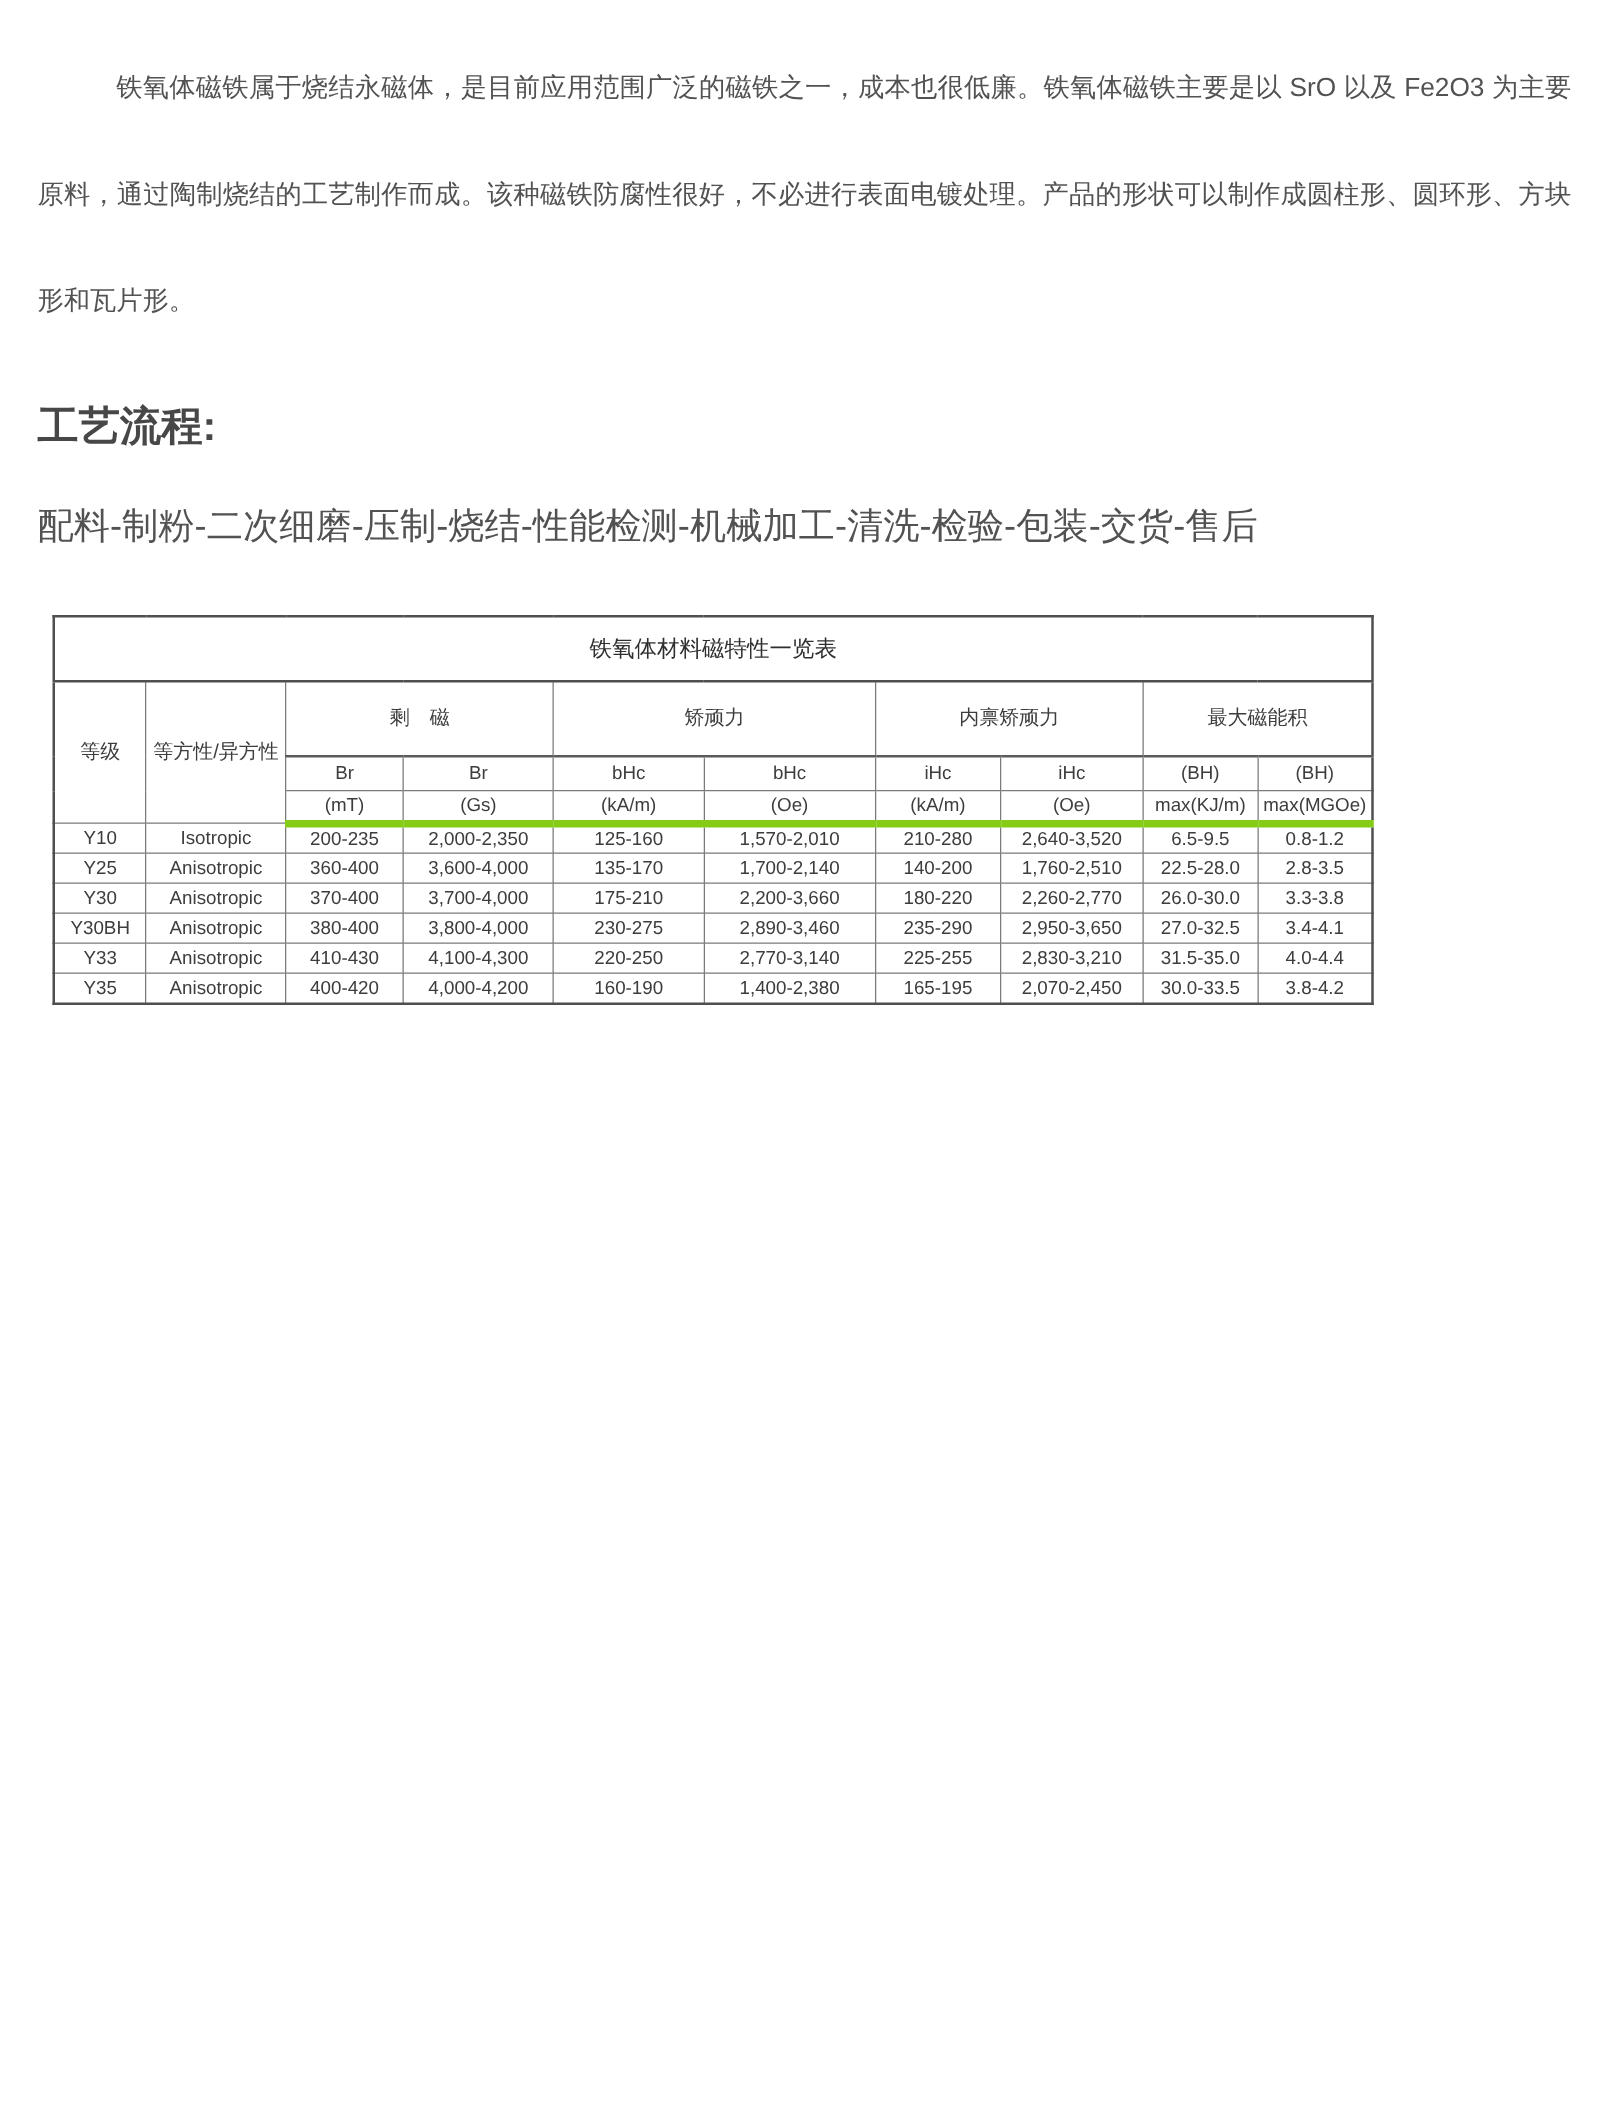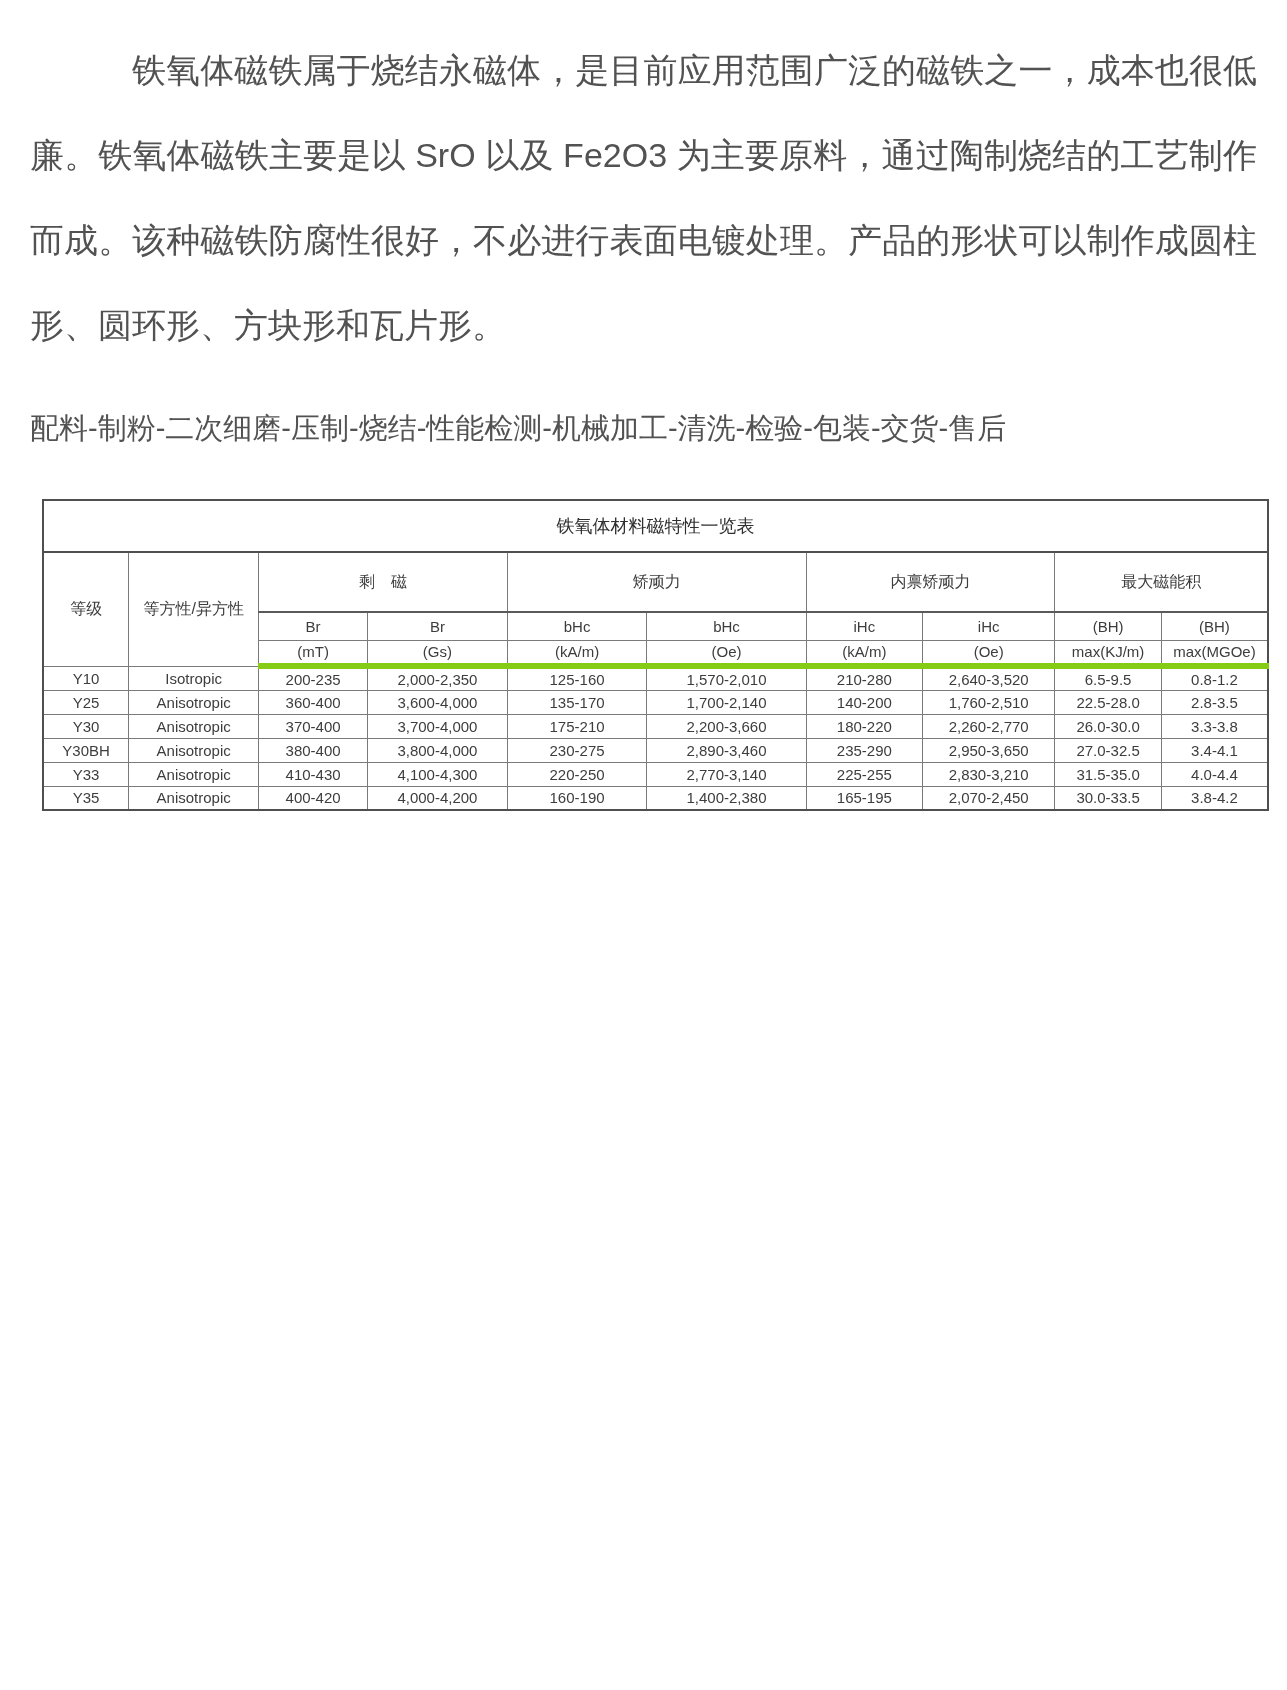--- a/index.html
+++ b/index.html
@@ -15,21 +15,21 @@
     padding: 18px 30px 0 30px;
   }
   .h1 {
     font-size: 33px;
     font-weight: bold;
     color: #474747;
     line-height: 1.2;
     margin-top: 8px;
   }
   .para {
-    font-size: 34px;
+    font-size: 21px;
     line-height: 85px;
     text-align: justify;
     text-indent: 3em;
     color: #525252;
     margin-top: 10px;
   }
   .h2 {
     font-size: 33px;
     font-weight: bold;
     color: #474747;
@@ -39,21 +39,21 @@
   .flow {
     font-size: 29px;
     line-height: 85px;
     text-align: justify;
     color: #525252;
     margin-top: 18px;
   }
   
   .spec-table-wrap {
     margin: 28px 0 0 12px;
-    width: 1227px;
+    width: 1057px;
   }
   table.spec {
     width: 100%;
     border-collapse: collapse;
     table-layout: fixed;
     border: 2px solid #4f4f4f;
     color: #3d3d3d;
     font-size: 15px;
   }
   table.spec th, table.spec td {
@@ -80,20 +80,21 @@
 </style>
 </head>
 <body>
 
 <div class="doc">
 
 
   <div class="para">铁氧体磁铁属于烧结永磁体，是目前应用范围广泛的磁铁之一，成本也很低廉。铁氧体磁铁主要是以 SrO 以及 Fe2O3 为主要原料，通过陶制烧结的工艺制作而成。该种磁铁防腐性很好，不必进行表面电镀处理。产品的形状可以制作成圆柱形、圆环形、方块形和瓦片形。</div>
 
 
+  <div class="h2">工艺流程:</div>
 
   <div class="flow">配料-制粉-二次细磨-压制-烧结-性能检测-机械加工-清洗-检验-包装-交货-售后</div>
 
   <div class="spec-table-wrap">
     <table class="spec">
       <colgroup>
         <col style="width:7%">
         <col style="width:10.6%">
         <col style="width:8.9%">
         <col style="width:11.4%">

